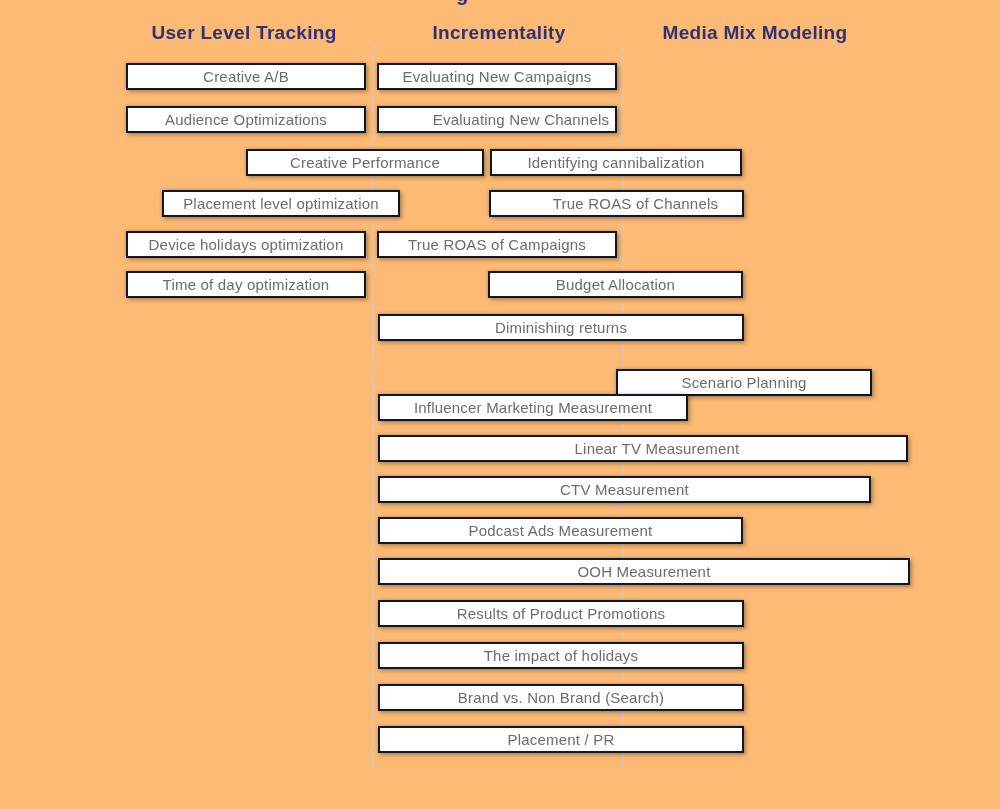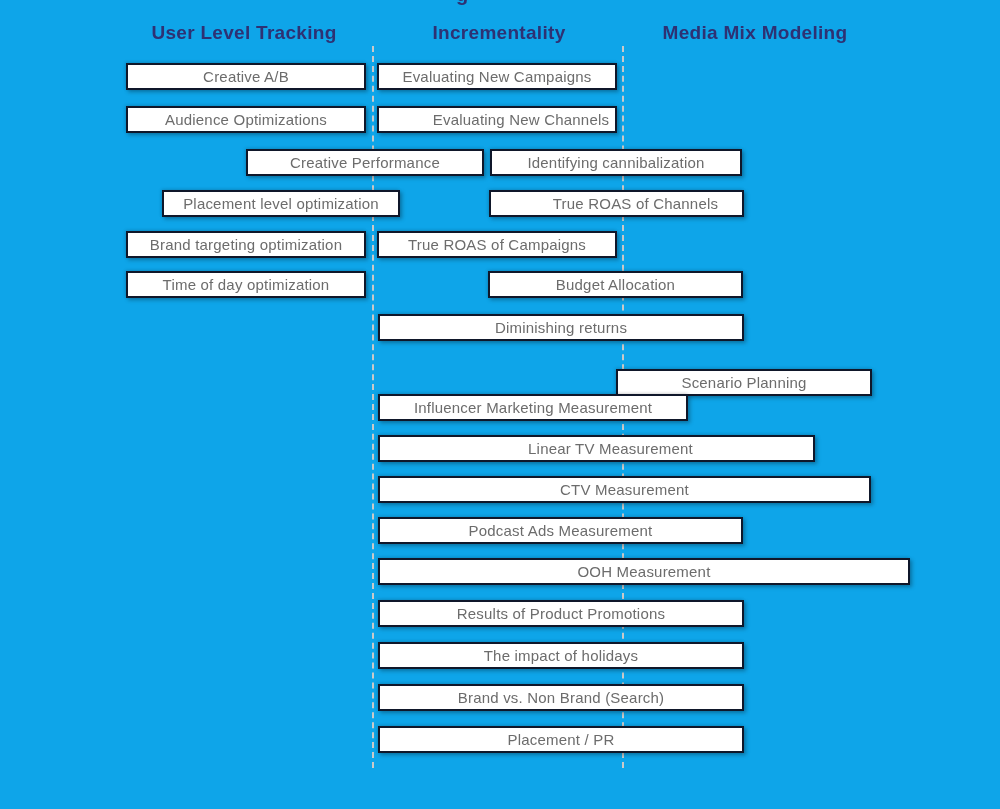--- a/index.html
+++ b/index.html
@@ -5,21 +5,21 @@
   html, body {
     margin: 0;
     padding: 0;
     background: #ffffff;
     font-family: "Liberation Sans", sans-serif;
   }
   #canvas {
     position: relative;
     width: 1000px;
     height: 809px;
-    background: #0ea5e9;
+    background: #fdba74;
     overflow: hidden;
   }
   
   .cropped-glyph-window {
     position: absolute;
     left: 440px;
     top: 0;
     width: 44px;
     height: 9px;
     overflow: hidden;
@@ -91,28 +91,28 @@
 
   <div id="boxes-layer">
       <div class="box" style="left: 126px; top: 63px; width: 240px;">Creative A/B</div>
       <div class="box" style="left: 377px; top: 63px; width: 240px;">Evaluating New Campaigns</div>
       <div class="box" style="left: 126px; top: 106px; width: 240px;">Audience Optimizations</div>
       <div class="box" style="left: 377px; top: 106px; width: 240px; padding-left: 48px;">Evaluating New Channels</div>
       <div class="box" style="left: 246px; top: 149px; width: 238px;">Creative Performance</div>
       <div class="box" style="left: 490px; top: 149px; width: 252px;">Identifying cannibalization</div>
       <div class="box" style="left: 162px; top: 190px; width: 238px;">Placement level optimization</div>
       <div class="box" style="left: 489px; top: 190px; width: 255px; padding-left: 38px;">True ROAS of Channels</div>
-      <div class="box" style="left: 126px; top: 231px; width: 240px;">Brand targeting optimization</div>
+      <div class="box" style="left: 126px; top: 231px; width: 240px;">Device holidays optimization</div>
       <div class="box" style="left: 377px; top: 231px; width: 240px;">True ROAS of Campaigns</div>
       <div class="box" style="left: 126px; top: 271px; width: 240px; text-align: center;">Time of day optimization</div>
       <div class="box" style="left: 488px; top: 271px; width: 255px;">Budget Allocation</div>
       <div class="box" style="left: 378px; top: 314px; width: 366px;">Diminishing returns</div>
       <div class="box" style="left: 616px; top: 354px; width: 256px; margin-top: 15px;">Scenario Planning</div>
       <div class="box" style="left: 378px; top: 394px; width: 310px;">Influencer Marketing Measurement</div>
-      <div class="box" style="left: 378px; top: 435px; width: 437px; padding-left: 28px;">Linear TV Measurement</div>
+      <div class="box" style="left: 378px; top: 435px; width: 530px; padding-left: 28px;">Linear TV Measurement</div>
       <div class="box" style="left: 378px; top: 476px; width: 493px;">CTV Measurement</div>
       <div class="box" style="left: 378px; top: 517px; width: 365px;">Podcast Ads Measurement</div>
       <div class="box" style="left: 378px; top: 558px; width: 532px;">OOH Measurement</div>
       <div class="box" style="left: 378px; top: 600px; width: 366px;">Results of Product Promotions</div>
       <div class="box" style="left: 378px; top: 642px; width: 366px;">The impact of holidays</div>
       <div class="box" style="left: 378px; top: 684px; width: 366px;">Brand vs. Non Brand (Search)</div>
       <div class="box" style="left: 378px; top: 726px; width: 366px;">Placement / PR</div>
     </div>
 
 </div>

